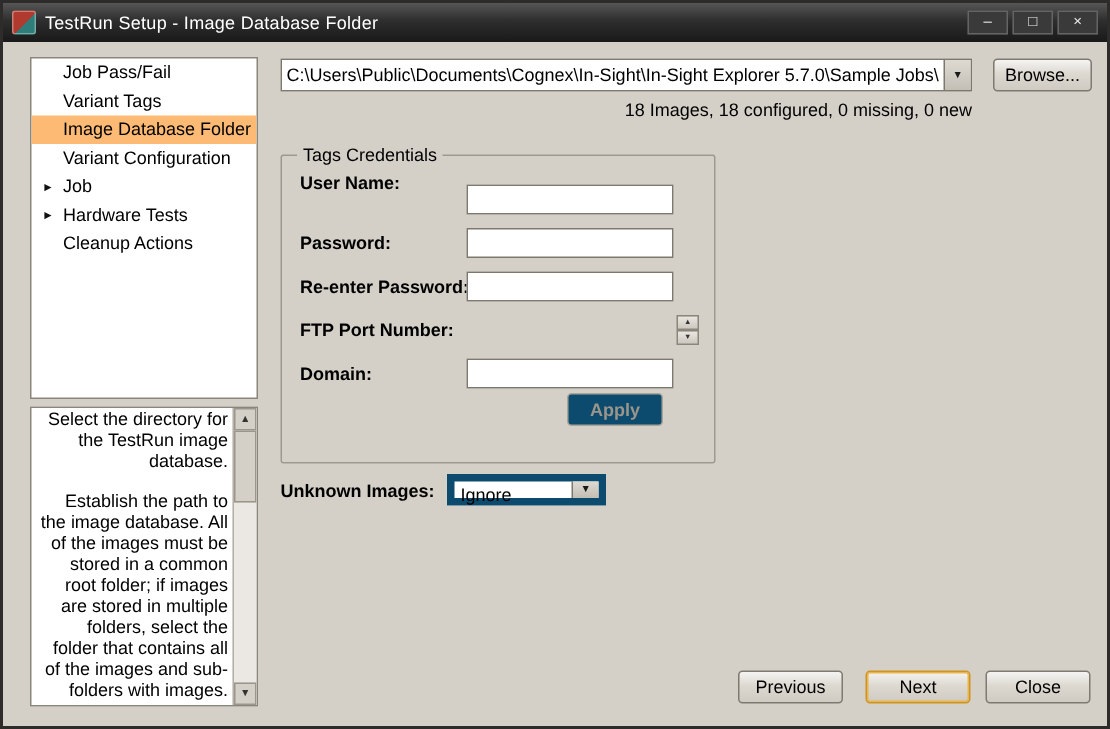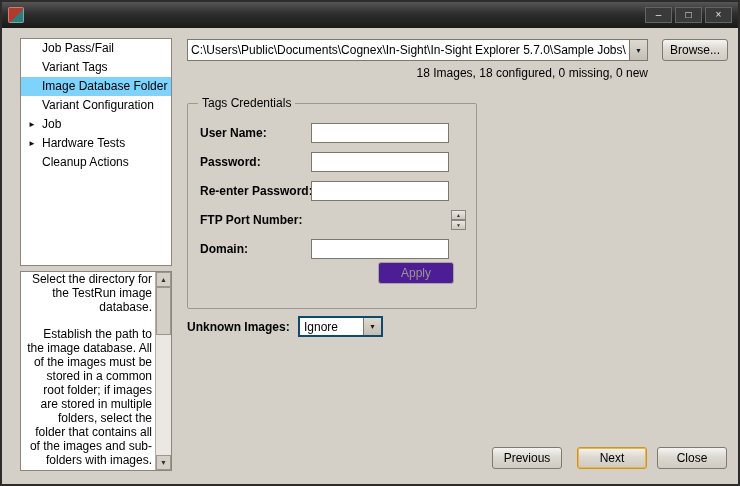--- a/index.html
+++ b/index.html
@@ -20,21 +20,21 @@
   .win-controls { margin-left:auto; display:flex; gap:3px; }
   .win-btn { width:27px; height:16px; background:#3a3a3a; border:1px solid #646464;
              color:#eaeaea; font-size:10px; line-height:1; display:flex;
              align-items:center; justify-content:center; font-family:inherit; padding:0; }
 
   
   .nav-list { position:absolute; left:18px; top:36px; width:152px; height:228px;
               background:#ffffff; border:1px solid #8a867c; overflow:hidden; }
   .nav-item { position:relative; height:19px; line-height:19px; padding-left:21px;
               white-space:nowrap; }
-  .nav-item.selected { background:#7dd3fc; }
+  .nav-item.selected { background:#fdba74; }
   .nav-item .arrow { position:absolute; left:7px; top:0; font-size:8px; line-height:19px; color:#111; }
 
   
   .desc-box { position:absolute; left:18px; top:269px; width:152px; height:200px;
               background:#ffffff; border:1px solid #8a867c; display:flex; overflow:hidden; }
   .desc-text { flex:1; padding:0 3px 0 4px; line-height:14px; overflow:hidden;text-align:right; }
   .desc-text p + p { margin-top:13px; }
   .scrollbar { position:relative; width:16px; background:#ebe8e3; border-left:1px solid #b5b1a8; }
   .sb-btn { position:absolute; left:0; width:15px; height:15px; background:#d4d0c8;
             border:1px solid #9a968c; font-size:7px; color:#333; display:flex;
@@ -68,43 +68,44 @@
                  font-weight:bold; white-space:nowrap; }
   .field-input { position:absolute; left:123px; width:138px; height:20px;
                  border:1px solid #7c786e; background:#fff; font-family:inherit;
                  font-size:12px; padding:0 3px; cursor:text; }
   .field-input.ftp { width:140px; }
   .spinner { position:absolute; left:263px; top:106px; width:15px; height:20px;
              display:flex; flex-direction:column; }
   .spin-btn { flex:1; width:15px; background:linear-gradient(#eae7e1,#ccc8c0);
               border:1px solid #8a867c; font-size:5px; color:#333; padding:0;
               display:flex; align-items:center; justify-content:center; font-family:inherit; }
-  .btn-apply { left:190px; top:158px; width:76px; background:#4c1d95; color:#9a968c;
-               border:1px solid #a8a49a; }
+  .btn-apply { left:190px; top:158px; width:64px; background:#0c4a6e; color:#9a968c;
+               border:1px solid #a8a49a;font-weight:bold; }
 
   
   .uimg-label { position:absolute; left:185px; top:315px; height:21px; line-height:21px;
                 font-weight:bold; }
-  .uimg-combo { position:absolute; left:296px; top:314px; width:85px; height:21px;
-                border:2px solid #0c4a6e; background:#fff; display:flex; }
+  .uimg-combo { position:absolute; left:296px; top:314px; width:106px; height:21px;
+                border:5px solid #0c4a6e; background:#fff; display:flex; }
   .uimg-value { flex:1; line-height:19px; padding:0 4px; }
 
   
   .btn-previous { left:490px; top:445px; width:70px; }
   .btn-next { left:575px; top:445px; width:70px; border:1px solid #d09420;
               box-shadow:0 0 0 1px #e8b44c inset; }
   .btn-close { left:655px; top:445px; width:70px; }
 </style>
 </head>
 <body>
 
 <div class="window">
 
   <div class="titlebar">
     <span class="app-icon"></span>
+    <span class="title">TestRun Setup - Image Database Folder</span>
     <div class="win-controls">
       <button class="win-btn">–</button>
       <button class="win-btn">□</button>
       <button class="win-btn">×</button>
     </div>
   </div>
 
   <div class="nav-list">
     <div class="nav-item">
       <span>Job Pass/Fail</span>
@@ -149,21 +150,21 @@
       <span>▼</span>
     </button>
   </div>
   <button class="btn btn-browse">Browse...</button>
 
   <div class="status">18 Images, 18 configured, 0 missing, 0 new</div>
 
   <div class="groupbox">
     <span class="group-title">Tags Credentials</span>
 
-    <span class="field-label" style="top:19px">User Name:</span>
+    <span class="field-label" style="top:8px">User Name:</span>
     <input class="field-input" style="top: 19px;" value="">
 
     <span class="field-label" style="top:48px">Password:</span>
     <input class="field-input" style="top: 48px;" value="">
 
     <span class="field-label" style="top:77px">Re-enter Password:</span>
     <input class="field-input" style="top: 77px;" value="">
 
     <span class="field-label" style="top:106px">FTP Port Number:</span>
     <div class="spinner">

